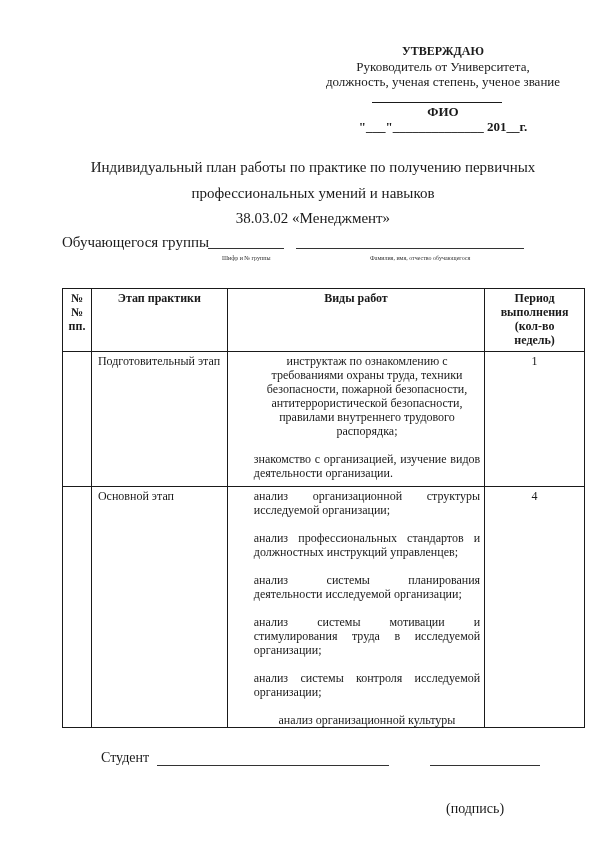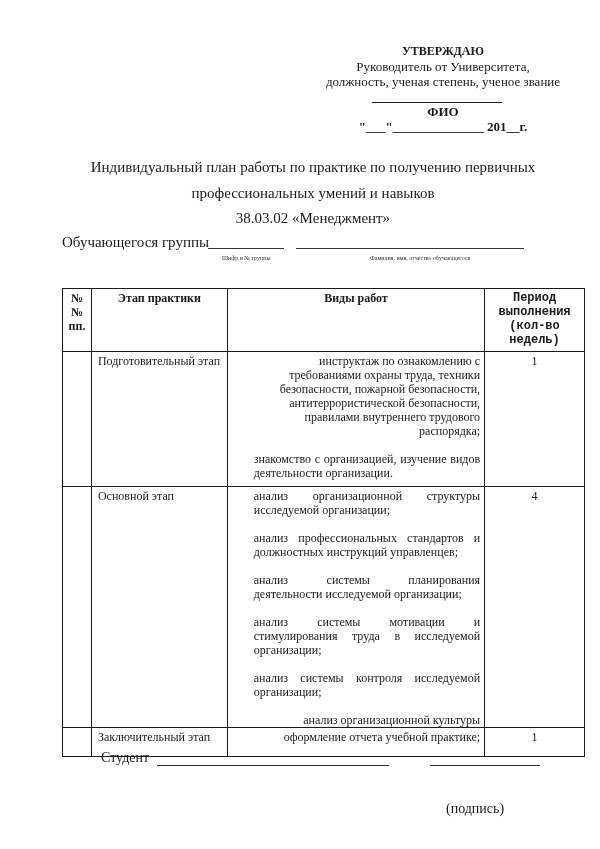--- a/index.html
+++ b/index.html
@@ -108,21 +108,21 @@
       padding: 2px 6px 0 6px !important;
     }
     .works-cell {
       padding: 2px 4px 0 26px !important;
     }
     .period-cell {
       text-align: center;
       padding-top: 2px !important;
     }
     .work-item {
-      text-align: right;
+      text-align: center;
       margin: 0;
     }
     .work-item.justify {
       text-align: justify;
       text-align-last: left;
     }
     .work-gap { height: 14px; }
 
     
     .student-label {
@@ -168,21 +168,21 @@
     <col class="col-period">
   </colgroup>
   <thead>
     <tr class="head-row">
       <th class="th-num">
         <span style="display:block;">№<br>№<br>пп.</span>
       </th>
       <th>Этап практики</th>
       <th>Виды работ</th>
       <th>
-        <span style="display:block;font-family:Liberation Mono, monospace;">Период<br>выполнения<br>(кол-во<br>недель)</span>
+        <span style="display:block;">Период<br>выполнения<br>(кол-во<br>недель)</span>
       </th>
     </tr>
   </thead>
   <tbody>
 
     <tr class="row-1">
       <td></td>
       <td class="stage-cell">Подготовительный этап</td>
       <td class="works-cell">
         <p class="work-item">инструктаж по ознакомлению с требованиями охраны труда, техники безопасности, пожарной безопасности, антитеррористической безопасности, правилами внутреннего трудового распорядка;</p>
@@ -204,27 +204,19 @@
         <div class="work-gap"></div>
         <p class="work-item justify">анализ системы мотивации и стимулирования труда в исследуемой организации;</p>
         <div class="work-gap"></div>
         <p class="work-item justify">анализ системы контроля исследуемой организации;</p>
         <div class="work-gap"></div>
         <p class="work-item">анализ организационной культуры</p>
       </td>
       <td class="period-cell">4</td>
     </tr>
 
-    <tr class="row-3">
-      <td></td>
-      <td class="stage-cell">Заключительный этап</td>
-      <td class="works-cell">
-        <p class="work-item">оформление отчета учебной практике;</p>
-      </td>
-      <td class="period-cell">1</td>
-    </tr>
   </tbody>
 </table>
 
 <div class="abs student-label">Студент</div>
 <div class="abs uline student-line-1"></div>
 <div class="abs uline student-line-2"></div>
 <div class="abs signature-label">(подпись)</div>
 
 </body></html>

